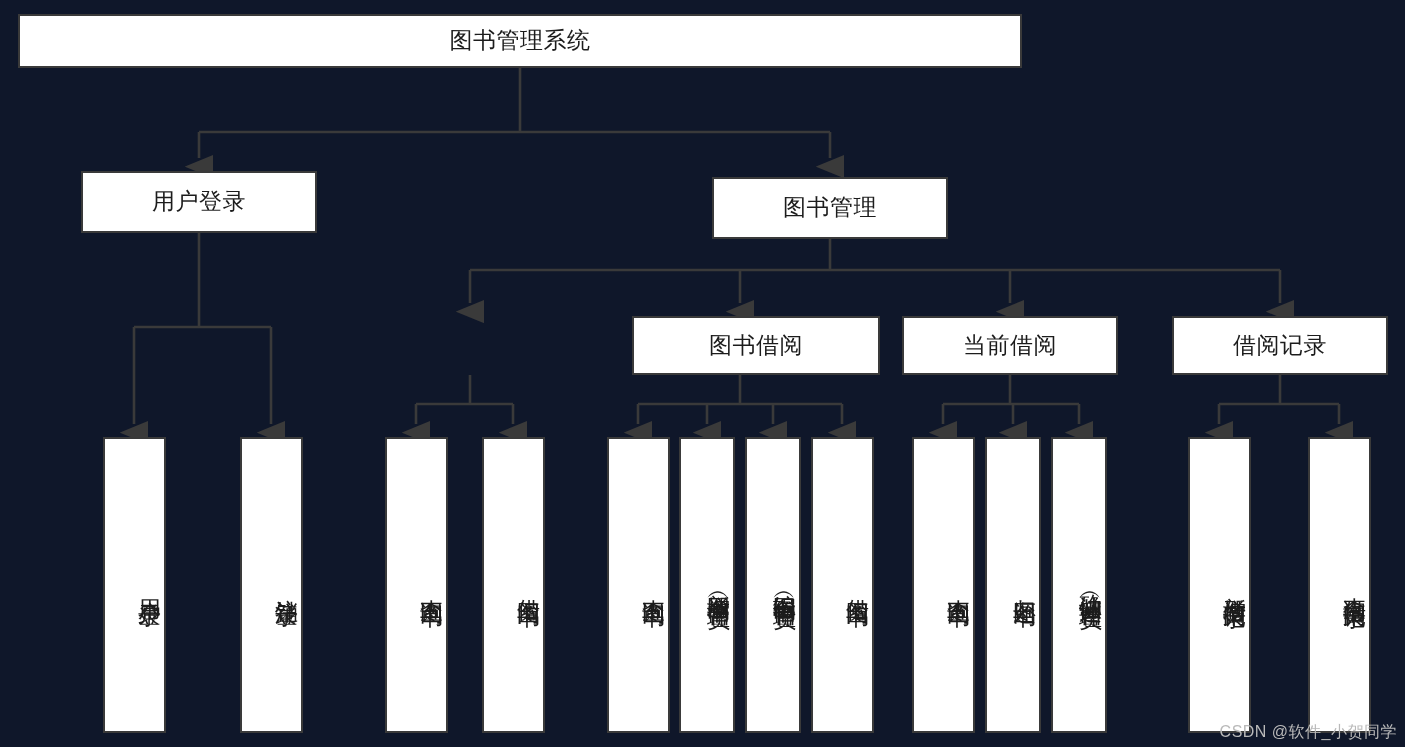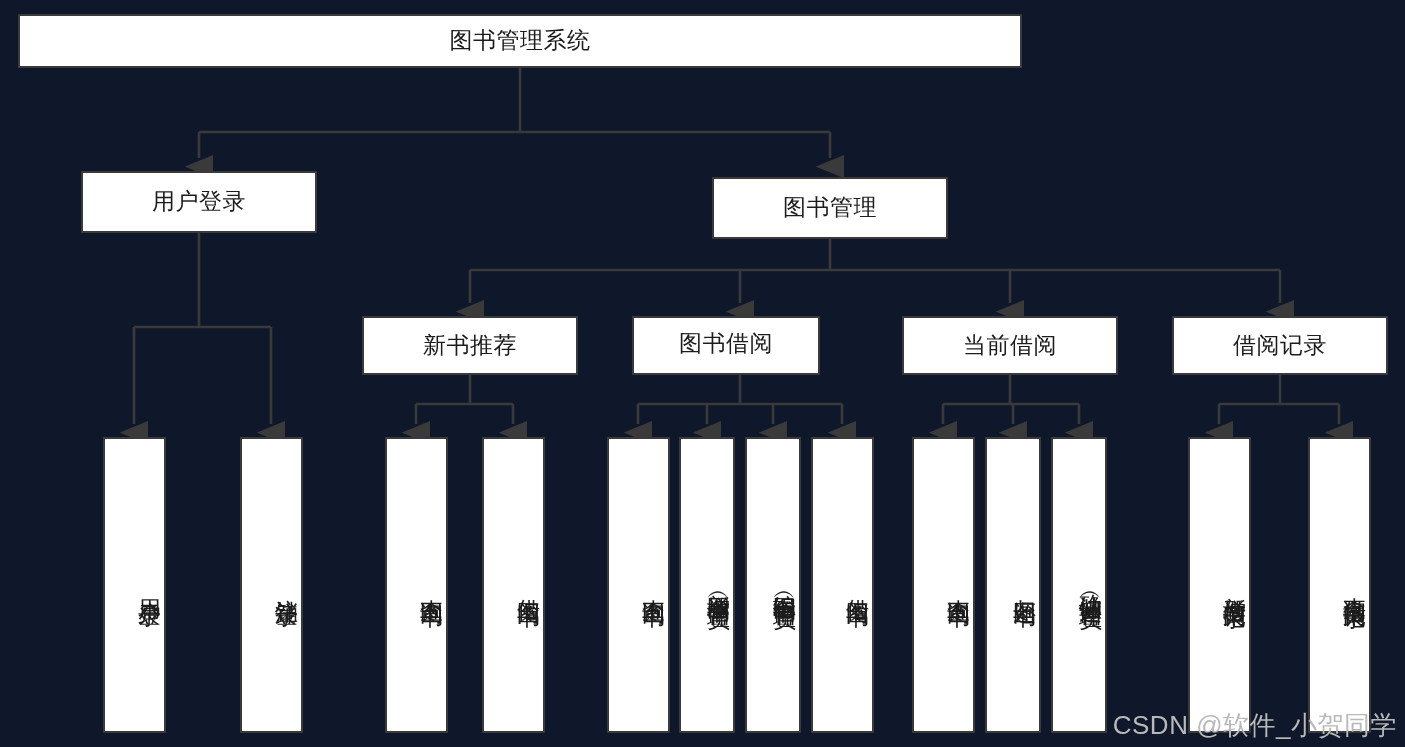--- a/index.html
+++ b/index.html
@@ -54,21 +54,21 @@
   .node.vert.top-align {
     align-items: flex-start;
   }
   .node.vert .vtext {
     display: block;
   }
   .watermark {
     position: absolute;
     right: 8px;
     bottom: 4px;
-    font-size: 26px;
+    font-size: 16px;
     color: #b9b9b9;
     white-space: nowrap;
     letter-spacing: 0.5px;
   }
 </style>
 </head>
 <body>
 
 <div id="canvas">
 
@@ -126,24 +126,21 @@
     <span>图书管理系统</span>
   </div>
 
   <div class="node horiz" style="left:81px; top:171px; width:236px; height:62px;">
     <span>用户登录</span>
   </div>
   <div class="node horiz" style="left:712px; top:171px; width:236px; height:62px;margin-top:6px;">
     <span>图书管理</span>
   </div>
 
-  <div class="node horiz" style="left:362px; top:316px; width:216px; height:59px;">
-    <span>新书推荐</span>
-  </div>
-  <div class="node horiz" style="left:632px; top:316px; width:188px; height:59px;font-family:Liberation Mono, monospace;">
+  <div class="node horiz" style="left:632px; top:316px; width:248px; height:59px;">
     <span>图书借阅</span>
   </div>
   <div class="node horiz" style="left:1172px; top:316px; width:216px; height:59px;">
     <span>借阅记录</span>
   </div>
   <div class="node horiz" style="left:902px; top:316px; width:216px; height:59px;">
     <span>当前借阅</span>
   </div>
 
   <div class="node vert" style="left:103px; top:437px; width:63px; height:296px;">

